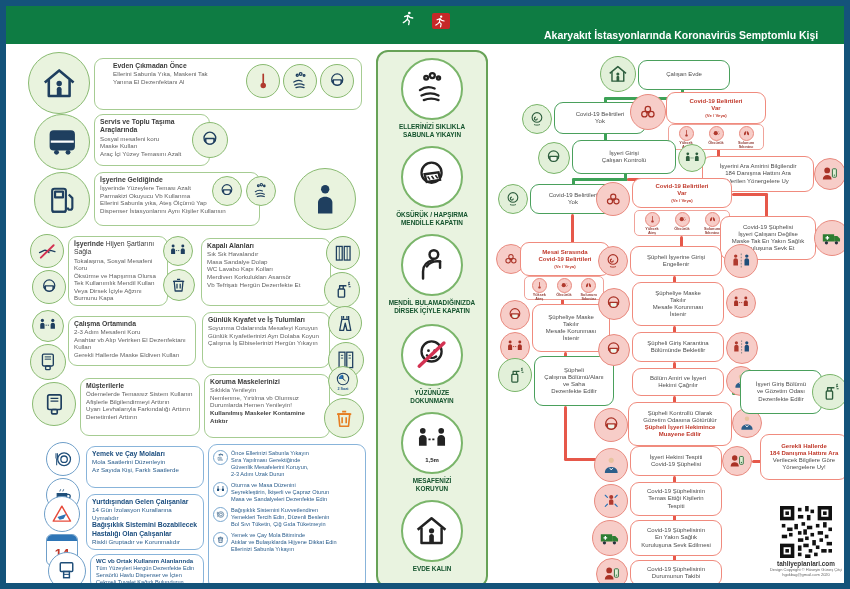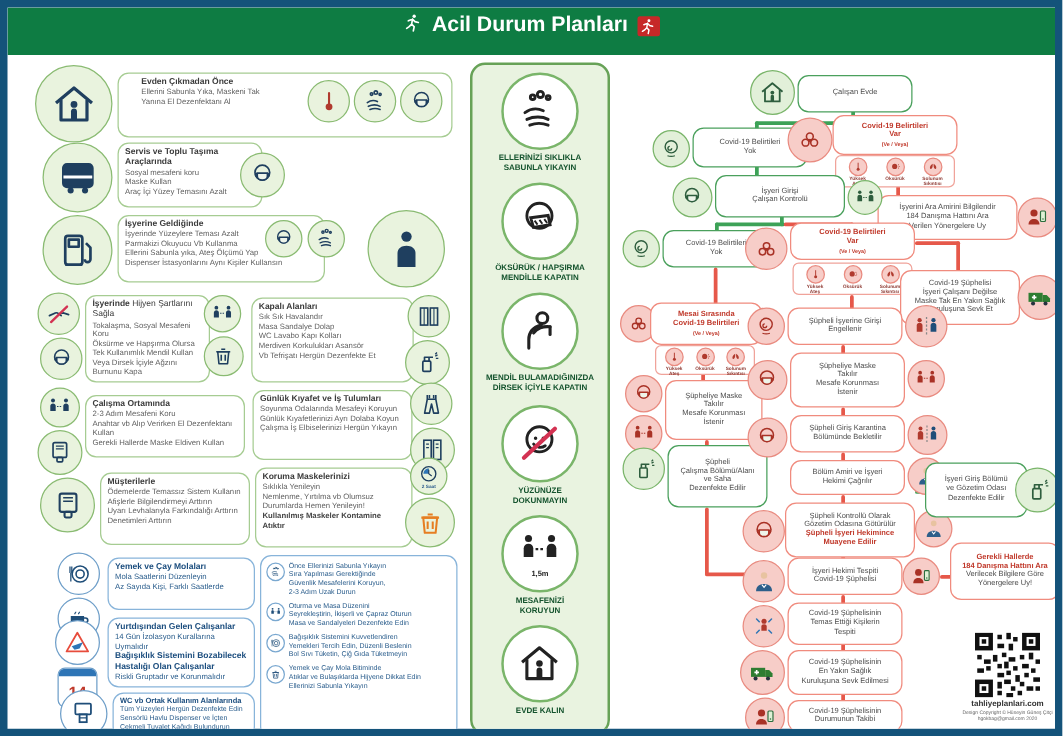--- a/index.html
+++ b/index.html
@@ -349,24 +349,25 @@
       </g>
     </symbol>
 </svg>
 
 <div class="page">
 
   <div class="hdr">
     <div class="ctr">
       <span class="runner"><svg width="16" height="16" style="color:#fff">
             <use href="#i-run"></use>
-          </svg></span><span>Acil Durum Planları</span><span class="exitbox"><svg>
+          </svg></span><span class="exitbox"><svg>
             <use href="#i-run"></use>
           </svg></span>
     </div>
+    <span class="side" style="left:538px;">Akaryakıt İstasyonlarında Koronavirüs Semptomlu Kişi</span>
   </div>
 
   <div class="bigc" style="left:22px;top:46px;width:62px;height:62px;">
       <svg class="ic">
         <use href="#i-house"></use>
       </svg>
     </div>
   <div class="card" style="left:88px;top:52px;width:268px;height:52px;padding-left:18px;">
     <div class="tt">Evden Çıkmadan Önce</div>
     <div class="bd">Ellerini Sabunla Yıka, Maskeni Tak

